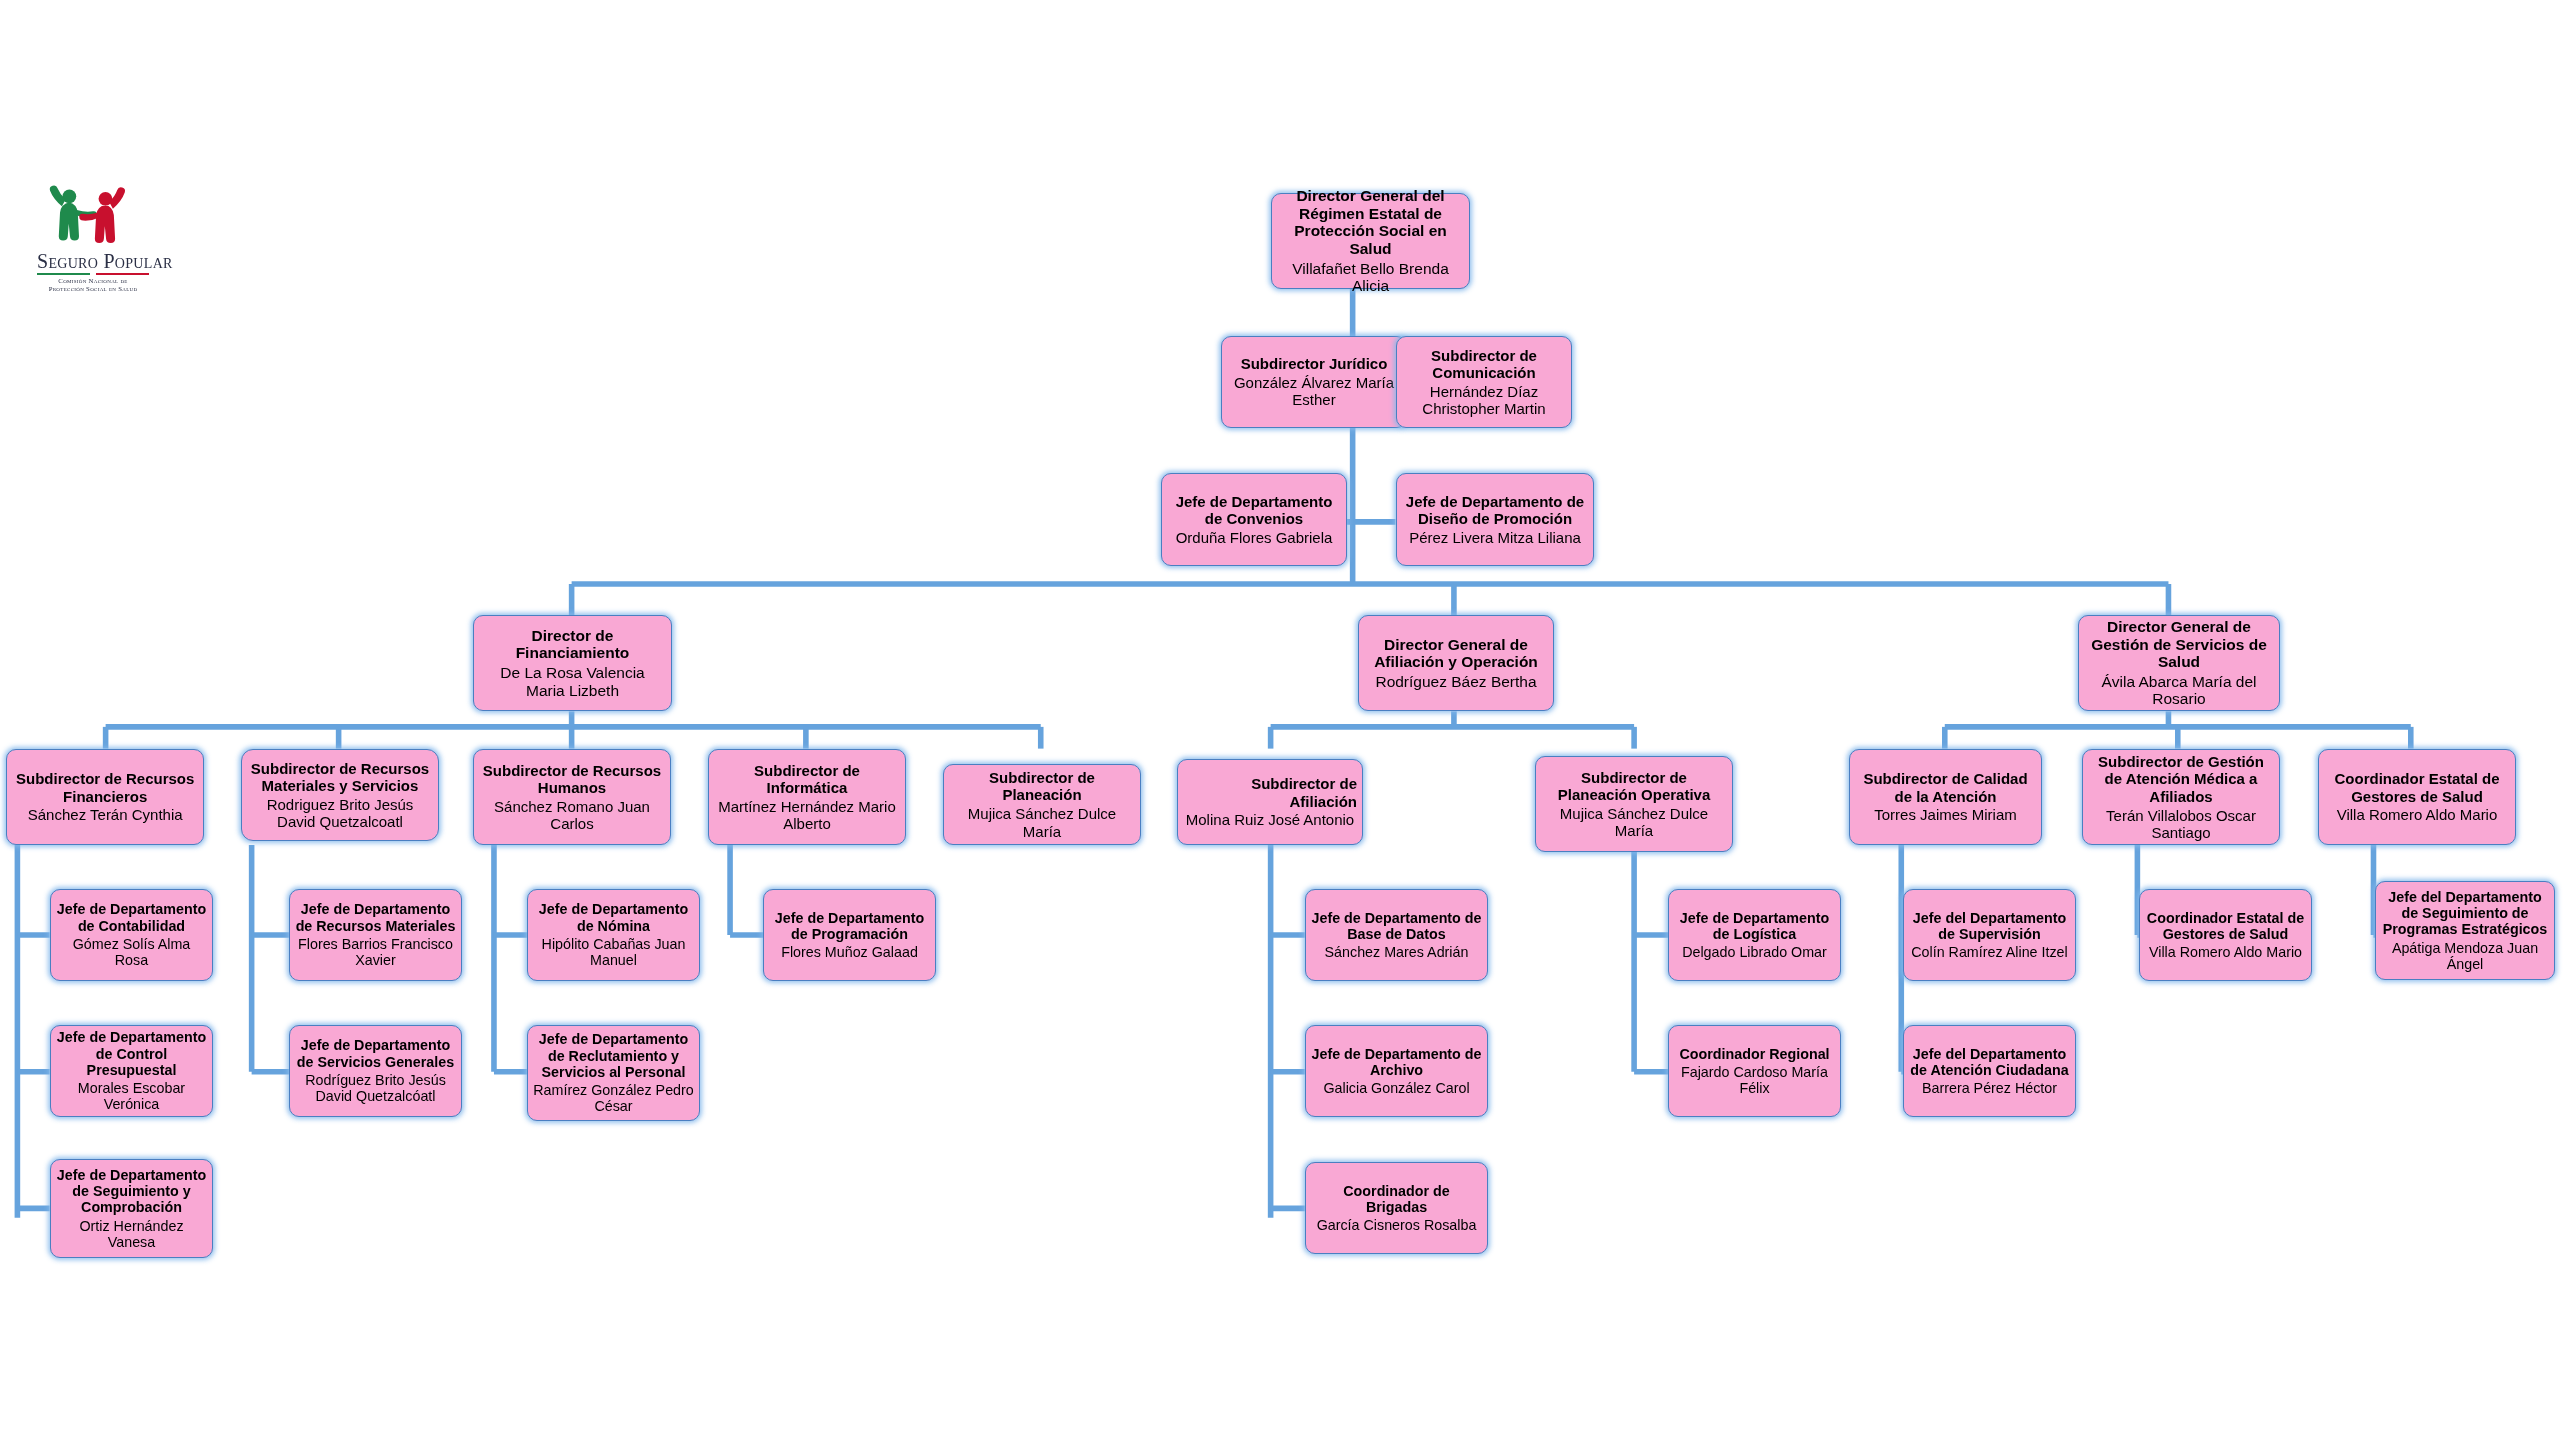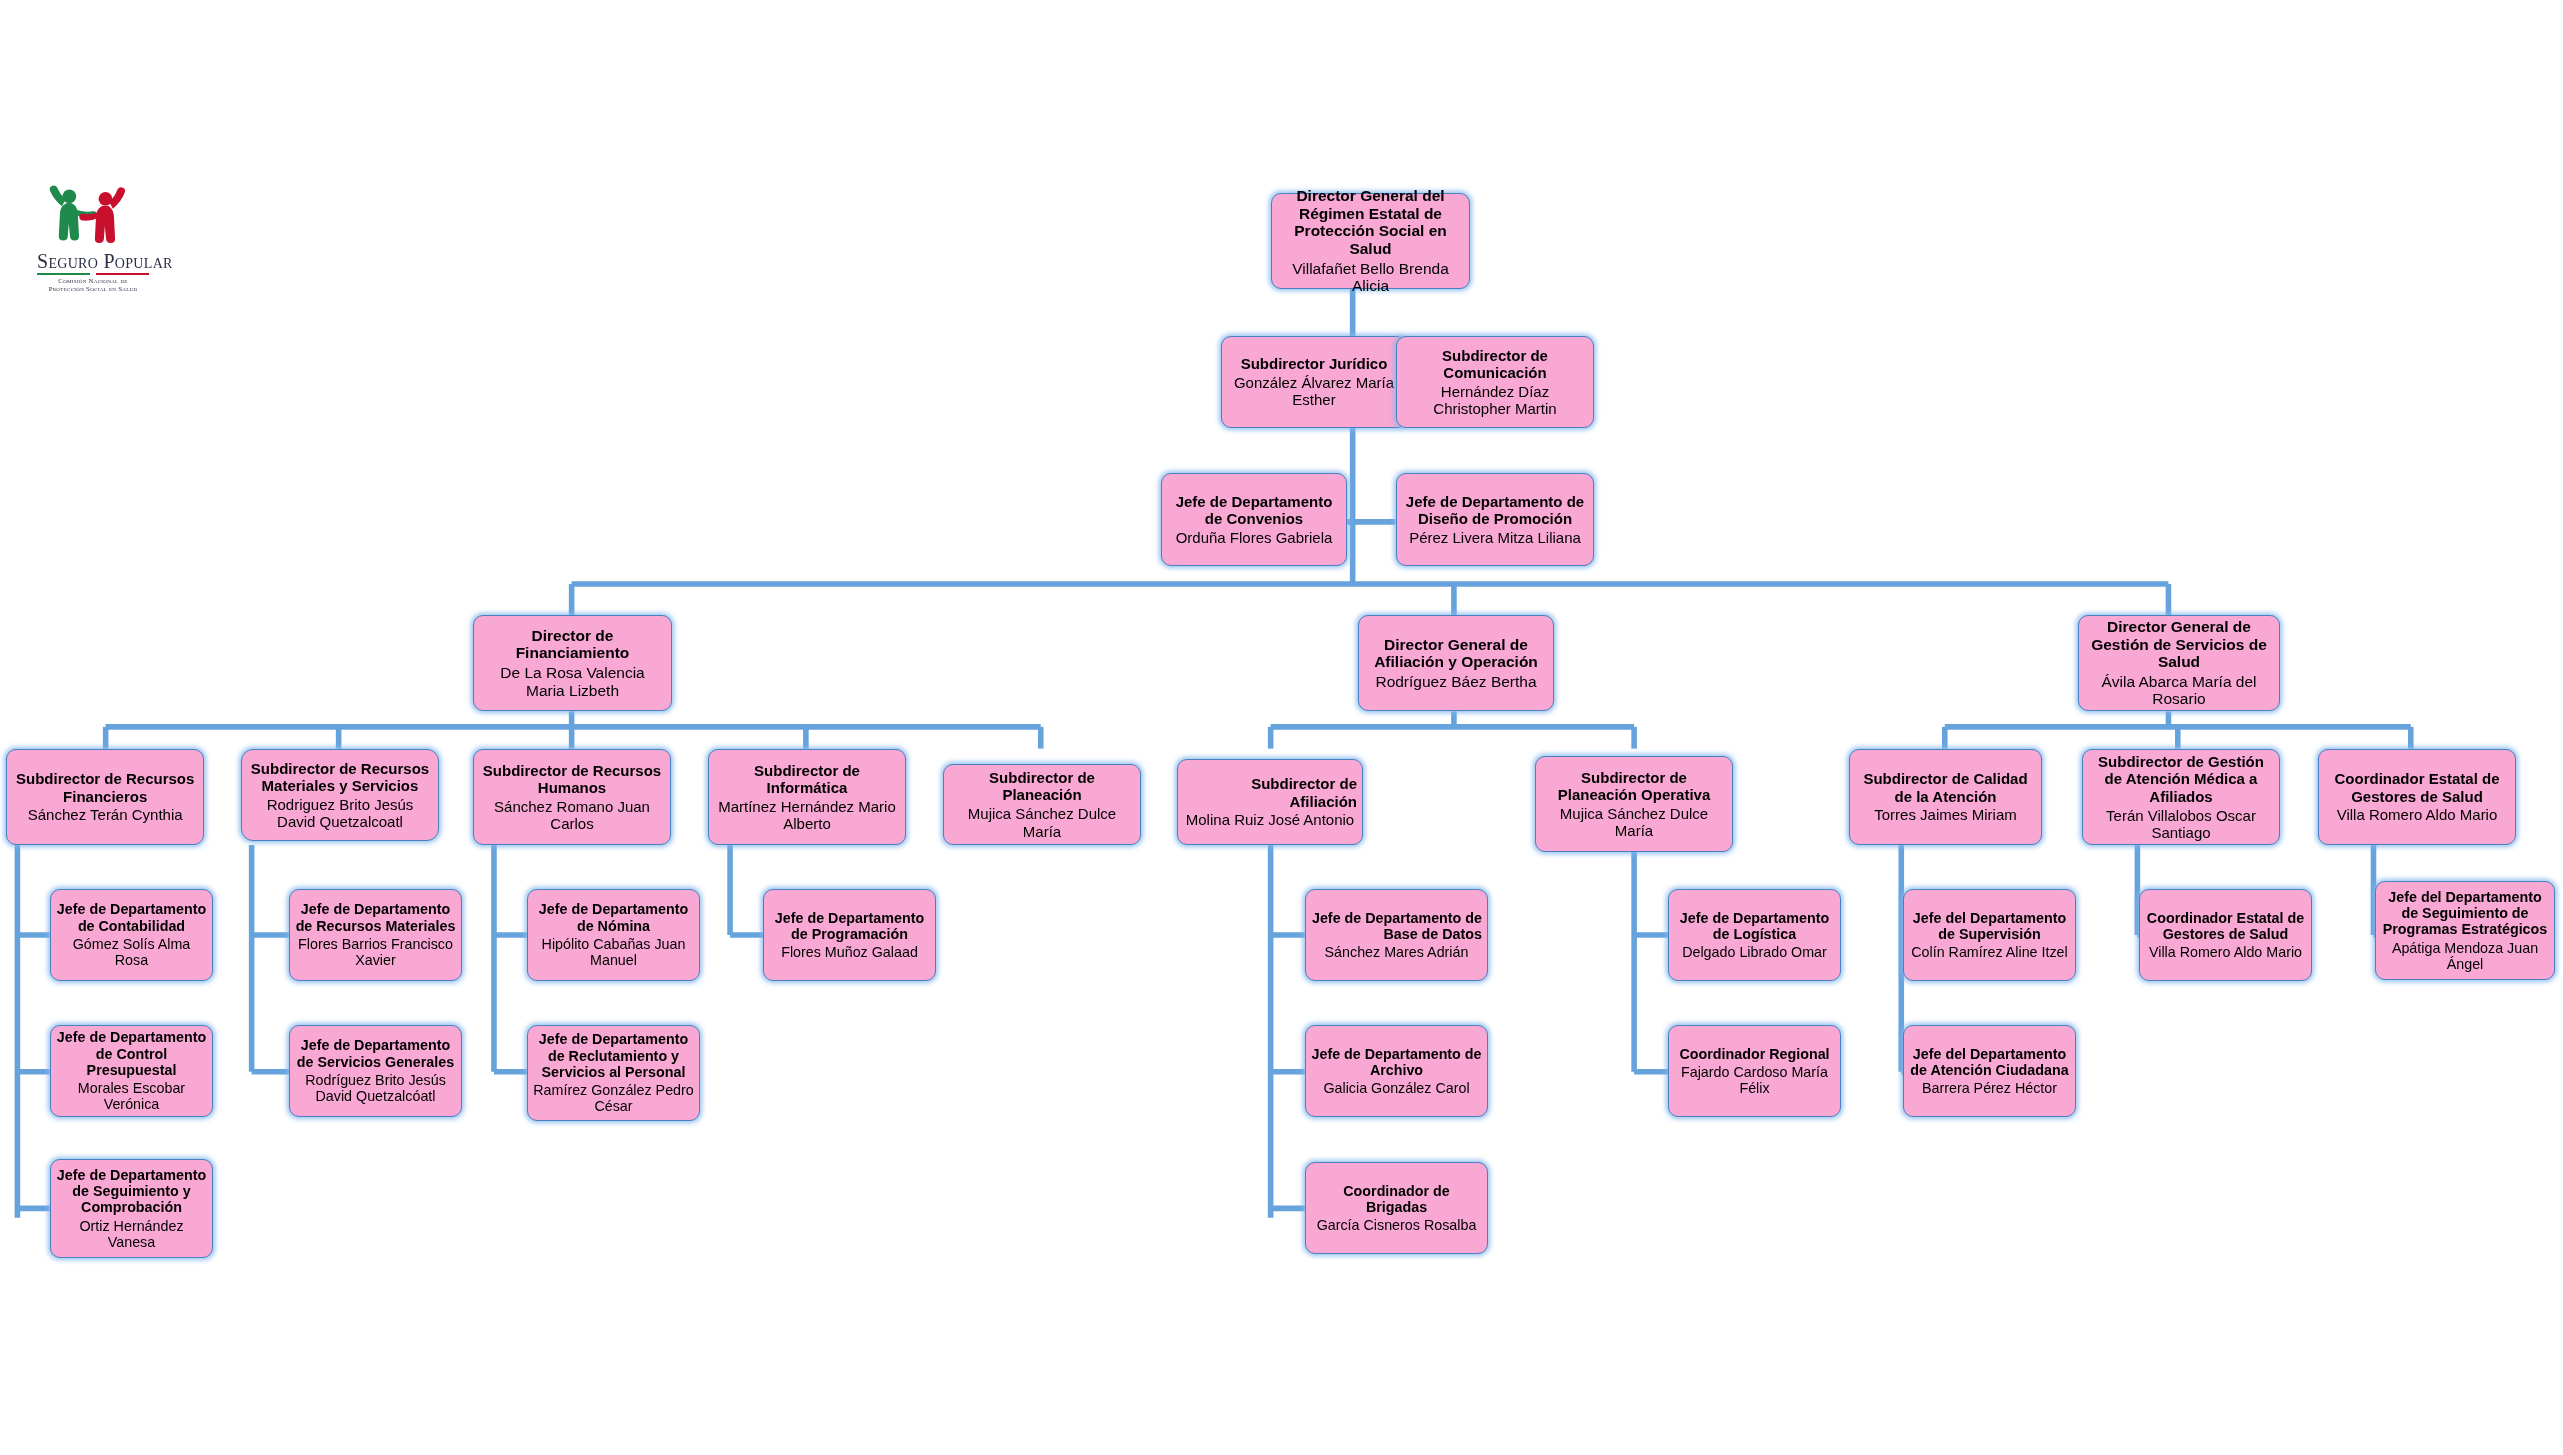--- a/index.html
+++ b/index.html
@@ -156,21 +156,21 @@
   <div class="node t-root" style="left:1271px;top:193px;width:199px;height:96px;">
     <div class="title">Director General del Régimen Estatal de Protección Social en Salud</div>
     <div class="person">Villafañet Bello Brenda Alicia</div>
   </div>
 
   <div class="node t-lvl2" style="left:1221px;top:336px;width:186px;height:92px;">
     <div class="title">Subdirector Jurídico</div>
     <div class="person">González Álvarez María Esther</div>
   </div>
 
-  <div class="node t-lvl2" style="left:1396px;top:336px;width:198px;height:92px;">
+  <div class="node t-lvl2" style="left:1396px;top:336px;width:176px;height:92px;">
     <div class="title">Subdirector de Comunicación</div>
     <div class="person">Hernández Díaz Christopher Martin</div>
   </div>
 
   <div class="node t-lvl3" style="left:1161px;top:473px;width:186px;height:93px;">
     <div class="title">Jefe de Departamento de Convenios</div>
     <div class="person">Orduña Flores Gabriela</div>
   </div>
 
   <div class="node t-lvl3" style="left:1396px;top:473px;width:198px;height:93px;">
@@ -276,21 +276,21 @@
   <div class="node t-dep" style="left:527px;top:1025px;width:173px;height:96px;">
     <div class="title">Jefe de Departamento de Reclutamiento y Servicios al Personal</div>
     <div class="person">Ramírez González Pedro César</div>
   </div>
 
   <div class="node t-dep" style="left:763px;top:889px;width:173px;height:92px;">
     <div class="title">Jefe de Departamento de Programación</div>
     <div class="person">Flores Muñoz Galaad</div>
   </div>
 
-  <div class="node t-dep" style="left:1305px;top:889px;width:183px;height:92px;text-align:right;">
+  <div class="node t-dep" style="left:1305px;top:889px;width:183px;height:92px;">
     <div class="title">Jefe de Departamento de Base de Datos</div>
     <div class="person">Sánchez Mares Adrián</div>
   </div>
 
   <div class="node t-dep" style="left:1305px;top:1025px;width:183px;height:92px;">
     <div class="title">Jefe de Departamento de Archivo</div>
     <div class="person">Galicia González Carol</div>
   </div>
 
   <div class="node t-dep" style="left:1305px;top:1162px;width:183px;height:92px;">

